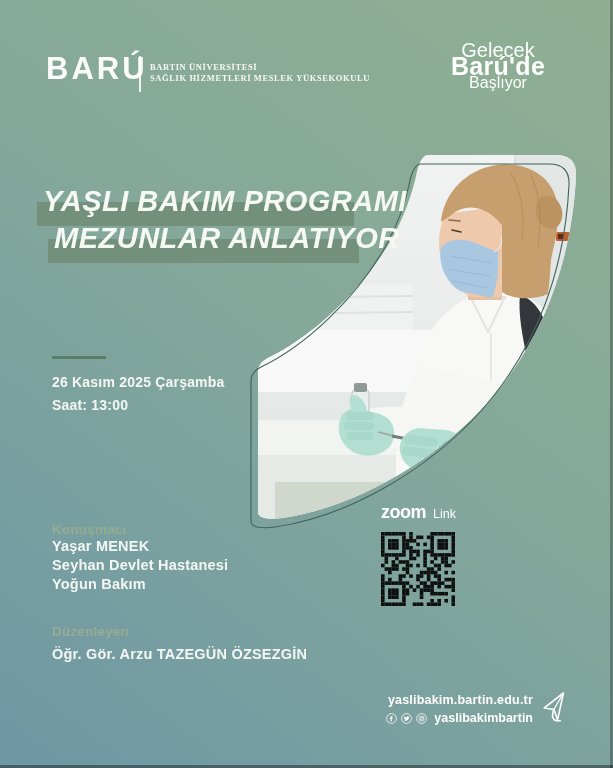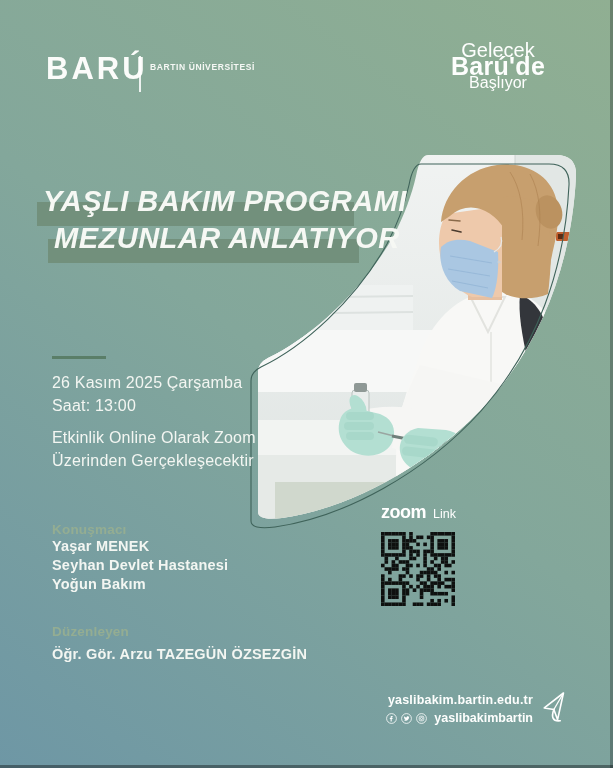--- a/index.html
+++ b/index.html
@@ -8,37 +8,37 @@
     background:linear-gradient(217deg,#90af92 0%,#83a79b 50%,#6e97a5 100%);
     font-family:"Liberation Sans",sans-serif;
   }
   .poster::after{
     content:"";position:absolute;inset:0;z-index:60;pointer-events:none;
     box-shadow:inset 0 -3px 0 rgba(20,26,28,.45), inset -3px 0 0 rgba(20,26,28,.30);
   }
   
   .logo{position:absolute;left:46px;top:52px;z-index:5;color:#fbfcfa;font-size:31px;font-weight:bold;letter-spacing:3px;line-height:34px;}
   .logo-divider{position:absolute;left:139px;top:56px;width:2px;height:36px;background:rgba(255,255,255,.85);z-index:5;}
-  .dept{position:absolute;left:150px;top:62px;z-index:5;color:#f6f8f5;font-size:8.5px;font-weight:bold;letter-spacing:.6px;line-height:11px;}
+  .dept{position:absolute;left:150px;top:62px;z-index:5;color:#f6f8f5;font-size:8.5px;font-weight:bold;letter-spacing:.6px;line-height:11px;font-family:Liberation Serif, serif;}
   .slogan{position:absolute;right:40px;top:42px;width:150px;text-align:center;color:#fdfefd;z-index:5;}
   .slogan .s1{font-size:20px;line-height:16px;margin-bottom:-5px;}
   .slogan .s2{font-size:25px;line-height:26px;font-weight:bold;letter-spacing:.3px;}
   .slogan .s3{font-size:16px;line-height:16px;margin-top:-4px;}
   
   .title-group{position:absolute;z-index:10;white-space:nowrap;}
   .tg1{left:37px;top:186px;}
   .tg2{left:48px;top:223px;}
   .title-group .bar{position:absolute;left:0;top:16px;height:24px;background:#72907c;}
   .tg1 .bar{width:317px;}
   .tg2 .bar{width:311px;}
   .title-group .txt{position:relative;padding:0 6px;color:#f6f8f4;font-size:29px;font-weight:bold;font-style:italic;letter-spacing:.5px;line-height:30px;}
   
   .event{position:absolute;left:52px;top:356px;z-index:10;color:#f3f6f2;}
   .dash{width:54px;height:3px;background:#5a7e68;margin-bottom:12px;}
-  .event .line{font-size:16px;font-weight:normal;line-height:23px;letter-spacing:.2px;}
+  .event .line{font-size:14px;font-weight:bold;line-height:23px;letter-spacing:.2px;}
   .event .block2{margin-top:9px;}
   
   .speaker{position:absolute;left:52px;top:522px;z-index:10;}
   .organizer{position:absolute;left:52px;top:624px;z-index:10;}
   .side-label{font-size:13.5px;font-weight:bold;color:#94ad92;letter-spacing:.2px;}
   .info-line{font-size:14.5px;font-weight:bold;color:#f3f6f2;line-height:19px;letter-spacing:.2px;}
   .speaker .info-line:first-of-type{margin-top:6px;}
   .organizer .info-line{margin-top:6px;text-align:center;}
   
   .zoomblock{position:absolute;left:381px;top:502px;z-index:10;color:#fff;}
@@ -55,20 +55,21 @@
 </style>
 </head>
 <body>
 
 <div class="poster">
 
   <div class="logo">BARÚ</div>
   <div class="logo-divider"></div>
   <div class="dept">
     <div>BARTIN ÜNİVERSİTESİ</div>
+    <div>SAĞLIK HİZMETLERİ MESLEK YÜKSEKOKULU</div>
   </div>
   <div class="slogan">
     <div class="s1">Gelecek</div>
     <div class="s2">Barú'de</div>
     <div class="s3">Başlıyor</div>
   </div>
 
   <svg class="photo-svg" width="613" height="768" viewBox="0 0 613 768">
     <defs>
       <clipPath id="swoosh">
@@ -145,24 +146,20 @@
   </div>
   <div class="title-group tg2">
     <div class="bar"></div>
     <div class="txt">MEZUNLAR ANLATIYOR</div>
   </div>
 
   <div class="event">
     <div class="dash"></div>
     <div class="line">26 Kasım 2025 Çarşamba</div>
     <div class="line">Saat: 13:00</div>
-    <div class="block2">
-      <div class="line">Etkinlik Online Olarak Zoom</div>
-      <div class="line">Üzerinden Gerçekleşecektir</div>
-    </div>
   </div>
 
   <div class="speaker">
     <div class="side-label">Konuşmacı</div>
     <div class="info-line">Yaşar MENEK</div>
     <div class="info-line">Seyhan Devlet Hastanesi</div>
     <div class="info-line">Yoğun Bakım</div>
   </div>
 
   <div class="zoomblock">

